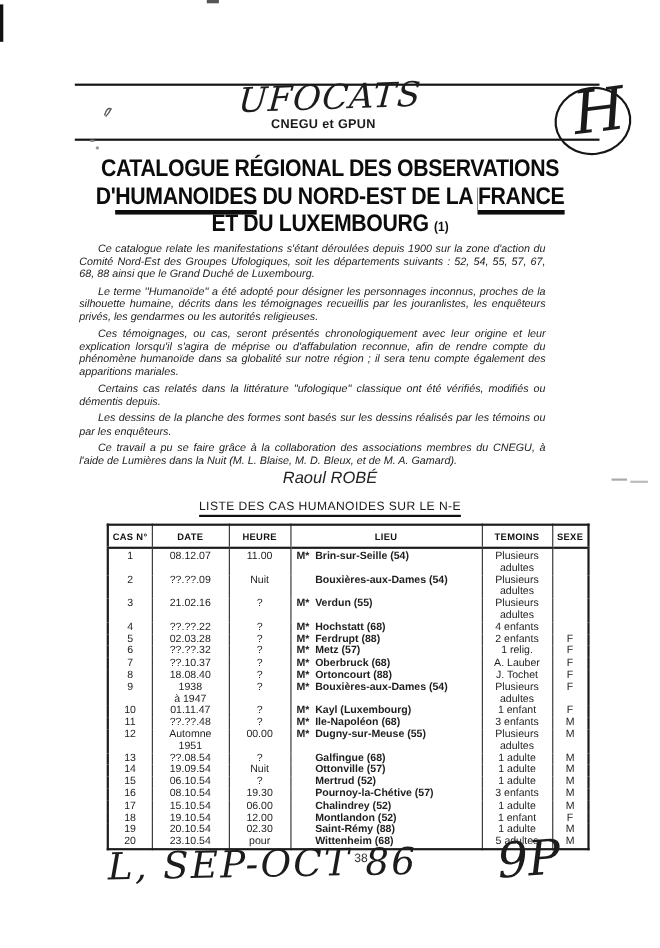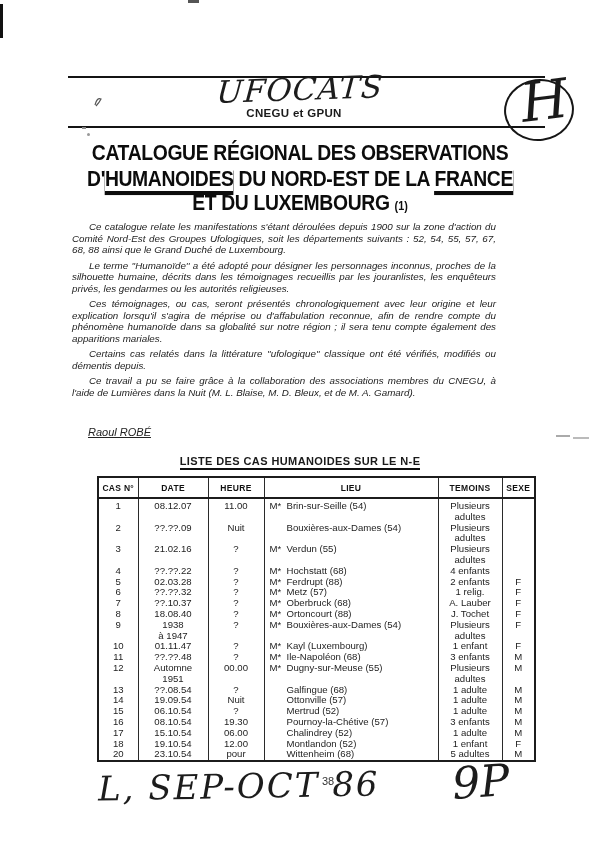--- a/index.html
+++ b/index.html
@@ -39,41 +39,41 @@
                transform:scale(0.9,1.02);transform-origin:50% 0;color:#0c0c0c;}
   .title-block span{white-space:pre;}
   .hl{box-shadow:0 4px 0 #0d0d0d;}
   .small-note{font-size:12px;letter-spacing:0;}
 
   .intro{position:absolute;top:221px;left:72px;width:424px;
          font-style:italic;font-size:9.8px;line-height:11.5px;
          text-align:justify;color:#222;}
   .intro p{margin:0 0 4px 0;text-indent:17px;}
 
-  .signature{position:absolute;top:426px;left:88px;width:424px;text-align:left;
-             font-style:italic;font-size:11px;color:#222;text-decoration:underline;}
+  .signature{position:absolute;top:426px;left:88px;width:424px;text-align:center;
+             font-style:italic;font-size:15px;color:#222;}
 
   .table-title{position:absolute;top:455px;left:0;width:600px;text-align:center;
-               font-weight:bold;font-size:11px;letter-spacing:0.4px;}
+               font-weight:normal;font-size:11px;letter-spacing:0.4px;}
   .table-title span{border-bottom:2px solid #111;padding-bottom:1px;}
 
   table.cases{position:absolute;top:476px;left:97px;width:429px;
               border-collapse:collapse;table-layout:fixed;}
   table.cases,table.cases th,table.cases td{border:0;}
   table.cases{border:2px solid #1c1c1c;}
   table.cases th{border-bottom:2px solid #1c1c1c;}
   table.cases th,table.cases td{border-left:1.5px solid #2a2a2a;}
   table.cases th:first-child,table.cases td:first-child{border-left:0;}
   th{font-size:8.5px;letter-spacing:0.3px;padding:5px 0 4px 0;color:#111;}
   td{font-size:9.6px;line-height:10.8px;vertical-align:top;padding:0 2px;color:#1d1d1d;}
   .w-cas{width:40px;} .w-date{width:70px;} .w-heure{width:56px;}
   .w-lieu{width:174px;} .w-tem{width:64px;} .w-sexe{width:33px;}
   .col-cas,.col-date,.col-heure,.col-temoins,.col-sexe{text-align:center;}
   .col-date{white-space:pre-line;margin-top:18px;}
-  .col-lieu{text-align:left;padding-left:5px;}
+  .col-lieu{text-align:left;padding-left:5px;font-weight:bold;}
   .lieu-prefix{display:inline-block;width:17px;}
   tbody tr:first-child td{padding-top:2px;}
 
   .footer-hw{position:absolute;top:766px;left:98px;font-size:34px;letter-spacing:2px;
              transform:rotate(-1deg);}
   .page-num{position:absolute;top:775px;left:322px;font-size:11px;color:#333;}
   .footer-mark{position:absolute;top:756px;left:452px;font-size:44px;transform:rotate(-4deg);}
 </style>
 </head>
 <body>
@@ -104,20 +104,21 @@
     <div>CATALOGUE RÉGIONAL DES OBSERVATIONS</div>
     <div><span>D'</span><span class="hl">HUMANOIDES</span><span> DU NORD-EST DE LA </span><span class="hl">FRANCE</span></div>
     <div><span>ET DU LUXEMBOURG</span> <span class="small-note">(1)</span></div>
   </div>
 
   <div class="intro">
     <p>Ce catalogue relate les manifestations s'étant déroulées depuis 1900 sur la zone d'action du Comité Nord-Est des Groupes Ufologiques, soit les départements suivants : 52, 54, 55, 57, 67, 68, 88 ainsi que le Grand Duché de Luxembourg.</p>
     <p>Le terme ''Humanoïde'' a été adopté pour désigner les personnages inconnus, proches de la silhouette humaine, décrits dans les témoignages recueillis par les jouranlistes, les enquêteurs privés, les gendarmes ou les autorités religieuses.</p>
     <p>Ces témoignages, ou cas, seront présentés chronologiquement avec leur origine et leur explication lorsqu'il s'agira de méprise ou d'affabulation reconnue, afin de rendre compte du phénomène humanoïde dans sa globalité sur notre région ; il sera tenu compte également des apparitions mariales.</p>
     <p>Certains cas relatés dans la littérature ''ufologique'' classique ont été vérifiés, modifiés ou démentis depuis.</p>
+    <p>Les dessins de la planche des formes sont basés sur les dessins réalisés par les témoins ou par les enquêteurs.</p>
     <p>Ce travail a pu se faire grâce à la collaboration des associations membres du CNEGU, à l'aide de Lumières dans la Nuit (M. L. Blaise, M. D. Bleux, et de M. A. Gamard).</p>
   </div>
 
   <div class="signature">Raoul ROBÉ</div>
 
   <div class="dash-right"></div>
   <div class="dash-right2"></div>
 
   <div class="table-title">
     <span>LISTE DES CAS HUMANOIDES SUR LE N-E</span>
@@ -283,20 +284,28 @@
         </tr>
         <tr>
           <td class="col-cas">18</td>
           <td class="col-date">19.10.54</td>
           <td class="col-heure">12.00</td>
           <td class="col-lieu"><span class="lieu-prefix"></span><span>Montlandon (52)</span></td>
           <td class="col-temoins">1 enfant</td>
           <td class="col-sexe">F</td>
         </tr>
         <tr>
+          <td class="col-cas">19</td>
+          <td class="col-date">20.10.54</td>
+          <td class="col-heure">02.30</td>
+          <td class="col-lieu"><span class="lieu-prefix"></span><span>Saint-Rémy (88)</span></td>
+          <td class="col-temoins">1 adulte</td>
+          <td class="col-sexe">M</td>
+        </tr>
+        <tr>
           <td class="col-cas">20</td>
           <td class="col-date">23.10.54</td>
           <td class="col-heure">pour</td>
           <td class="col-lieu"><span class="lieu-prefix"></span><span>Wittenheim (68)</span></td>
           <td class="col-temoins">5 adultes</td>
           <td class="col-sexe">M</td>
         </tr>
       </tbody>
   </table>
 

